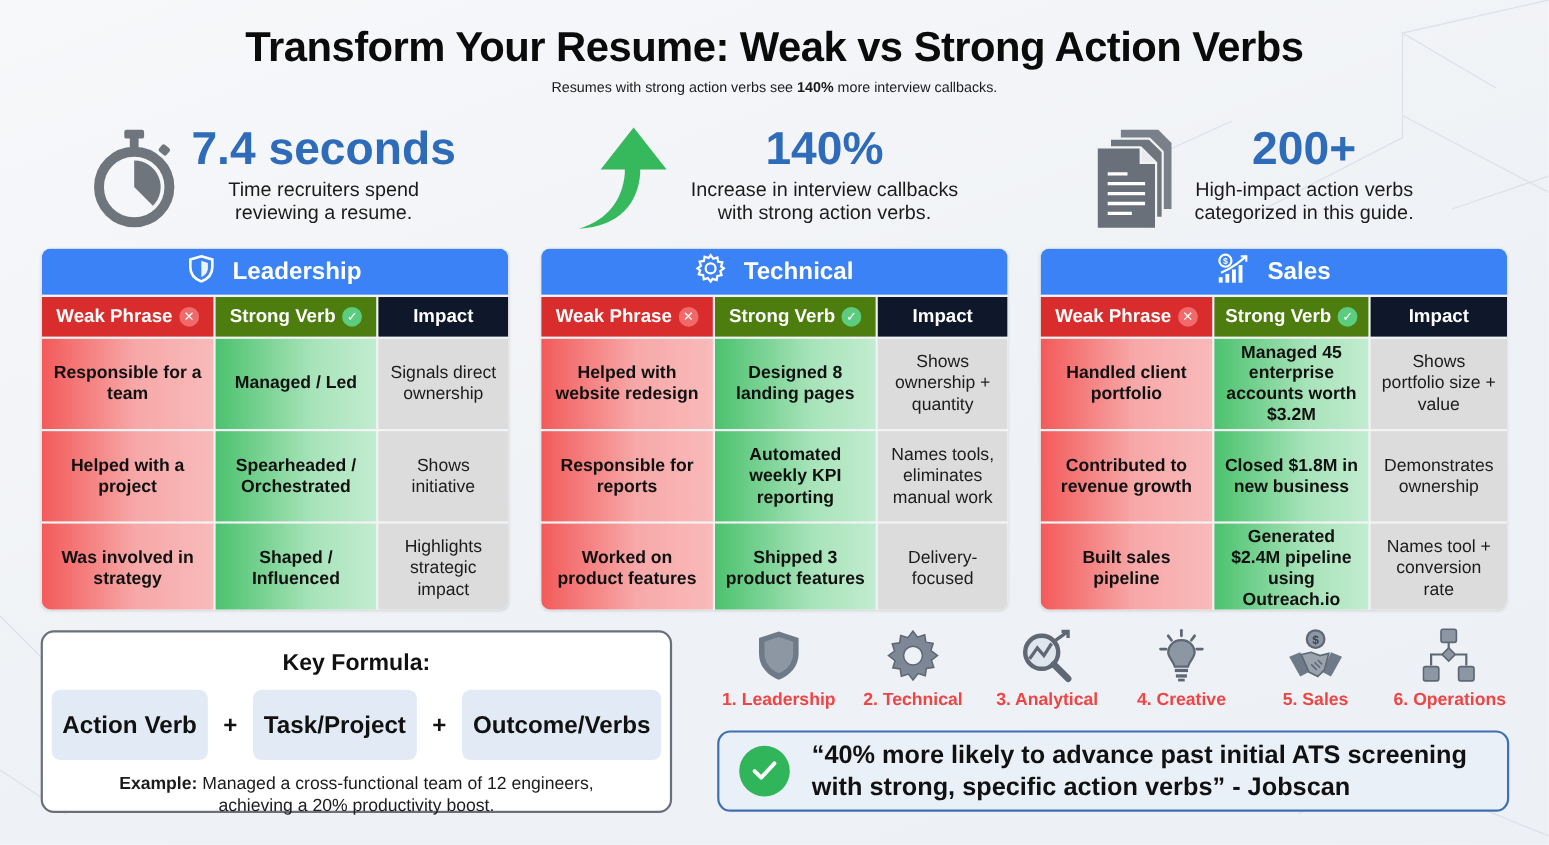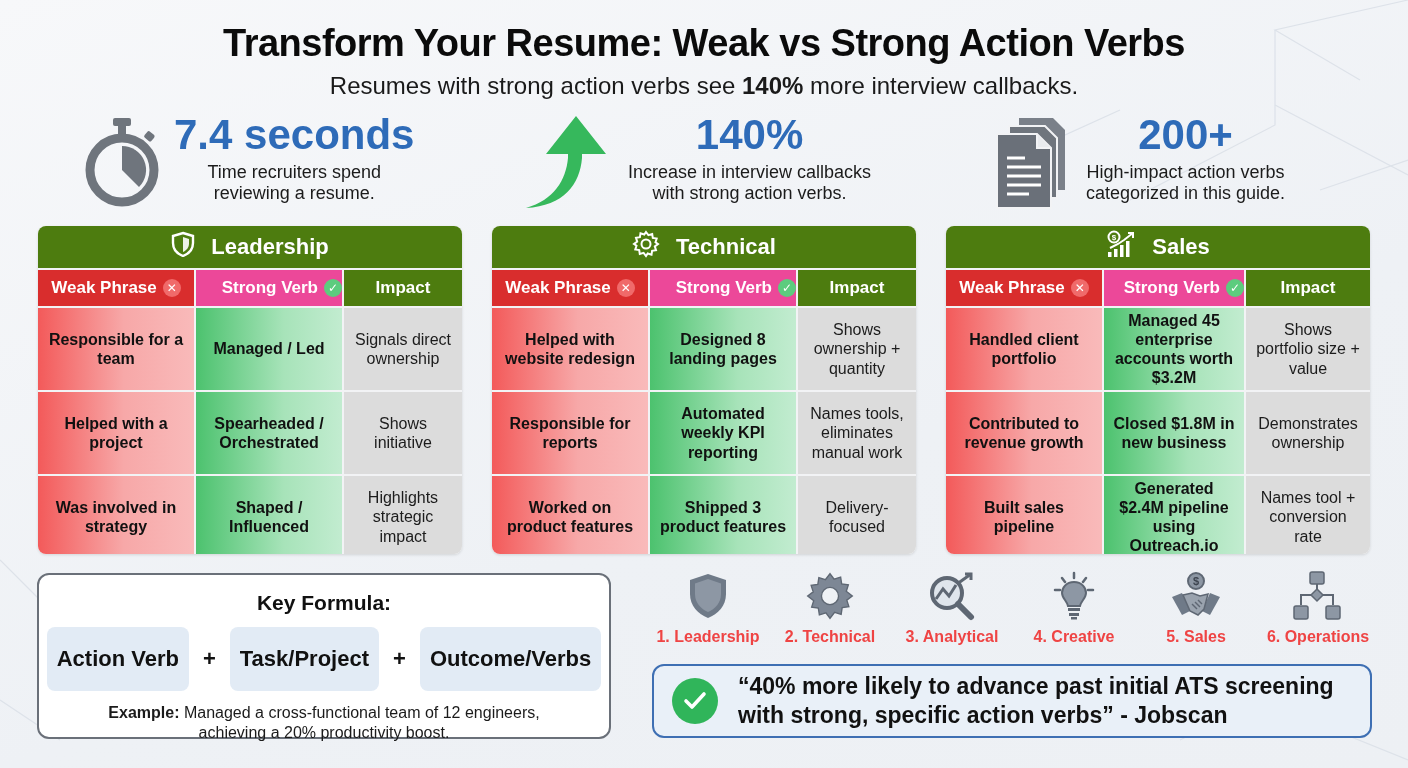--- a/index.html
+++ b/index.html
@@ -10,48 +10,48 @@
     color: #111;
     position: relative;
   }
   .bg-lines { position: absolute; inset: 0; pointer-events: none; }
   .title {
     position: absolute; top: 22px; left: 0; width: 1408px; text-align: center;
     font-size: 38px; font-weight: 700; letter-spacing: -0.5px; color: #0b0b0b;
   }
   .subtitle {
     position: absolute; top: 72px; left: 0; width: 1408px; text-align: center;
-    font-size: 24px; color: #1a1a1a;
+    font-size: 13px; color: #1a1a1a;
   }
   .subtitle b { font-weight: 700; }
 
   .stat { position: absolute; top: 112px; display: flex; align-items: flex-start; }
   .stat .icon { width: 90px; height: 100px; flex: none; display: flex; align-items: center; justify-content: center; }
   .stat .txt { margin-left: 6px; text-align: center; }
   .stat .big { font-size: 42px; font-weight: 700; color: #2e6bb8; line-height: 1.1; }
   .stat .desc { font-size: 18px; color: #1b1b1b; line-height: 1.18; margin-top: 4px; }
 
   .table-card {
     position: absolute; top: 226px; width: 424px; height: 328px;
     border-radius: 8px; overflow: hidden; background: #fff;
     box-shadow: 0 1px 3px rgba(0,0,0,0.12);
   }
   .table-card .head {
-    height: 42px; background: #4d7c0f; color: #fff;
+    height: 42px; background: #3b82f6; color: #fff;
     display: flex; align-items: center; justify-content: center;
     font-size: 22px; font-weight: 700; gap: 16px; text-align: right;
   }
   .grid { display: grid; grid-template-columns: 156px 146px 1fr; gap: 2px; background: #f2f3f5; padding-top: 2px; }
   .grid .colh {
     height: 36px; display: flex; align-items: center; justify-content: center;
     color: #fff; font-weight: 700; font-size: 17px; gap: 6px;
   }
   .colh.weak { background: #d92d2d; }
-  .colh.strong { background: #ec4899; justify-content: flex-end; }
-  .colh.impact { background: #4d7c0f; }
+  .colh.strong { background: #4d7c0f; }
+  .colh.impact { background: #0f172a; }
   .badge {
     width: 18px; height: 18px; border-radius: 50%; display: inline-flex;
     align-items: center; justify-content: center; font-size: 12px; line-height: 1;
   }
   .badge.x { background: #f06a6a; color: #fff; }
   .badge.ok { background: #5ccc7e; color: #fff; }
   .cell {
     height: 82px; display: flex; align-items: center; justify-content: center;
     text-align: center; font-size: 16px; line-height: 1.2; padding: 0 8px;
   }

